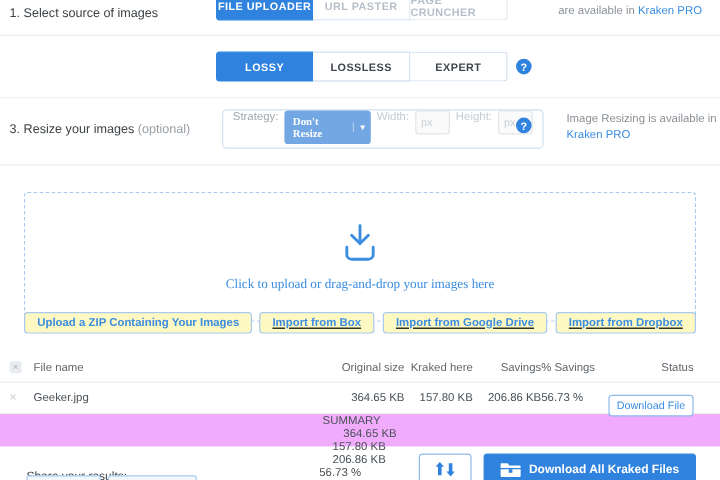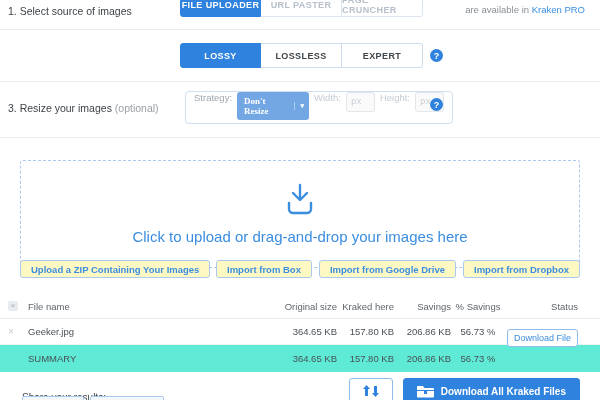--- a/index.html
+++ b/index.html
@@ -34,47 +34,47 @@
   
   .resize-box { position:absolute; left:185px; width:268px; height:33px;
     border:1px solid #cfe0f2; border-radius:4px; display:flex; align-items:flex-start;
     padding:0 8px; gap:5px; background:#fff; }
   .rb-label { font-size:9.5px; color:#9fa8b0; }
   .rb-label.dim { color:#c3cbd3; }
   .dd { display:flex; align-items:center; background:#72a7e4; border-radius:3px;
     color:#fff; font-size:9px; font-weight:bold; padding:4px 0 4px 7px; cursor:pointer;font-family:Liberation Serif, serif; }
   .dd-caret { font-size:7px; padding:0 5px; margin-left:5px; border-left:1px solid rgba(255,255,255,.45); }
   .rb-input { width:29px; height:20px; border:1px solid #e1e6ea; border-radius:3px;
-    font-size:9px; padding:2px 4px; color:#6b7177; font-family:Liberation Mono, monospace; }
+    font-size:9px; padding:2px 4px; color:#6b7177; font-family:Liberation Sans, sans-serif; }
   .rb-input::placeholder { color:#c8cfd6; }
 
   
   .dropzone { position:absolute; left:20px; right:20px; top:160px; height:108px;
     border:1px dashed #a9c9ef; border-radius:3px; display:flex; flex-direction:column;
     align-items:center; justify-content:center; cursor:pointer; background:#fff; }
-  .dz-text { margin-top:12px; font-size:15px; color:#3b8de0; }
+  .dz-text { margin-top:12px; font-size:11px; color:#3b8de0;font-family:Liberation Serif, serif; }
 
   
   .pill { height:18px; display:inline-flex; align-items:center; padding:0 10px;
     border:1px solid #a9c9ef; border-radius:3px; background:#fef9c3; color:#3b8de0;
     font-size:9.5px; font-weight:bold; cursor:pointer; white-space:nowrap; }
-  .imports { position:absolute; right:20px; top:260px; display:flex; gap:7px; }
+  .imports { position:absolute; right:20px; top:260px; display:flex; gap:7px;text-decoration:underline; }
 
   
   .tbl { position:absolute; left:0; right:0; top:294px; font-size:9.5px; }
   .trow { display:flex; align-items:center; padding:0 22px 0 8px; }
   .thead { height:25px; color:#5f666c; border-bottom:1px solid #e8eaec; }
   .tr1 { height:26px; color:#4a5157; border-bottom:1px solid #f0f1f3; background:#fff; }
-  .tr2 { height:27px; color:#4a5157; background:#5eead4; }
+  .tr2 { height:27px; color:#4a5157; background:#f0abfc;flex-direction:column; }
   .col-x { width:20px; display:flex; align-items:center; }
   .col-name { flex:1; }
   .col-orig { width:75px; text-align:right; }
   .col-kraked { width:57px; text-align:right; }
   .col-sav { width:57px; text-align:right; }
-  .col-pct { width:54px; text-align:center; }
+  .col-pct { width:54px; text-align:left; }
   .col-status { width:73px; text-align:right; }
   .xbox { width:10px; height:10px; border-radius:2px; background:#e9ecef; color:#a7afb8;
     font-size:8px; line-height:10px; text-align:center; cursor:pointer; }
   .xplain { color:#c6ccd2; font-size:10px; cursor:pointer; }
   .dl-btn { font-size:9px; color:#3b8de0; border:1px solid #8fbbe9; border-radius:3px;
     background:#fff; padding:3px 6px; cursor:pointer; font-family:"Liberation Sans", sans-serif;margin-top:13px; }
 
   
   .share-label { position:absolute; left:22px; top:392px; font-size:10px; color:#3e4347; }
   .stub { position:absolute; top:396px; height:12px; border:1px solid #a9c9ef;
@@ -118,20 +118,24 @@
     <span class="dd">
       <span>Don't Resize</span>
       <span class="dd-caret">▾</span>
     </span>
     <span class="rb-label dim">Width:</span>
     <input class="rb-input" disabled="" placeholder="px" style="">
     <span class="rb-label dim">Height:</span>
     <input class="rb-input" disabled="" placeholder="px" style="">
   </div>
   <div class="help" style="left:430px;top:16px;">?</div>
+  <div class="note" style="left:472px;top:11px;line-height:13px;">
+    <span>Image Resizing is available in</span><br>
+    <span class="link">Kraken PRO</span>
+  </div>
 </div>
 
 <div class="dropzone">
   <svg width="36" height="33" viewBox="0 0 36 33">
     <g fill="none" stroke="#3b8de0" stroke-width="2.4" stroke-linecap="round" stroke-linejoin="round">
       <path d="M18 2 v14"></path>
       <path d="M11 10 l7 7 l7 -7"></path>
       <path d="M7 20 v6 a4 4 0 0 0 4 4 h14 a4 4 0 0 0 4 -4 v-6"></path>
     </g>
   </svg>

